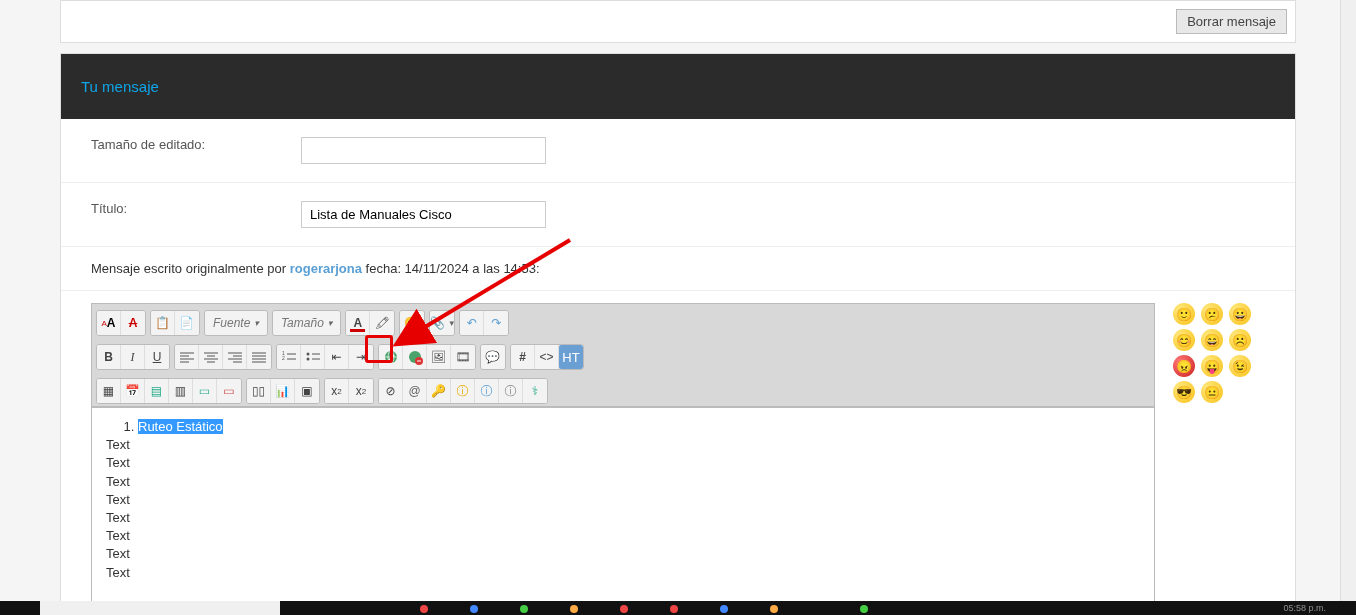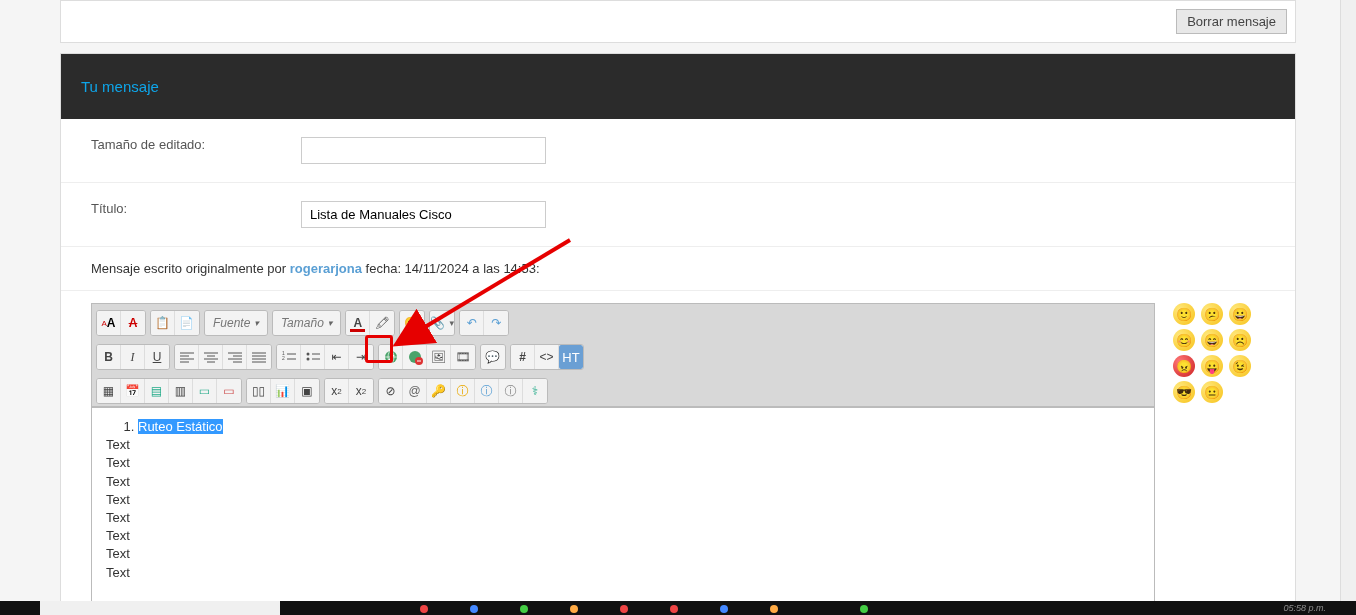--- a/index.html
+++ b/index.html
@@ -44,21 +44,21 @@
 .editor-content .sel { background: #3399ff; color: #fff; margin-top: 44px; }
 .editor-content .plain { margin-left: 0; }
 
 .emoji-grid { display: grid; grid-template-columns: repeat(3, 26px); gap: 4px 2px; }
 .emoji { width: 22px; height: 22px; border-radius: 50%; display: inline-flex; align-items: center; justify-content: center; font-size: 13px; cursor: pointer; }
 .emoji.yellow { background: radial-gradient(circle at 30% 30%, #ffe87c, #f7c21a); }
 .emoji.red { background: radial-gradient(circle at 30% 30%, #f77, #c22); }
 
 .scrollbar-track { position: absolute; right: 0; top: 0; width: 16px; height: 100%; background: #f0f0f0; border-left: 1px solid #ddd; }
 
-.taskbar { position: absolute; bottom: 0; left: 0; right: 0; height: 14px; background: #111; font-style: italic; }
+.taskbar { position: absolute; bottom: 0; left: 0; right: 0; height: 14px; background: #111; }
 .taskbar .start { position: absolute; left: 40px; top: 0; width: 240px; height: 14px; background: #f0f0f0; }
 .taskbar .time { position: absolute; right: 30px; top: 0; color: #fff; font-size: 9px; line-height: 14px; opacity: 0.5; }
 .taskbar .dot { position: absolute; bottom: 2px; width: 8px; height: 8px; border-radius: 50%; }
 </style>
 </head>
 <body>
 
 <div class="page">
 
   <div class="scrollbar-track"></div>

